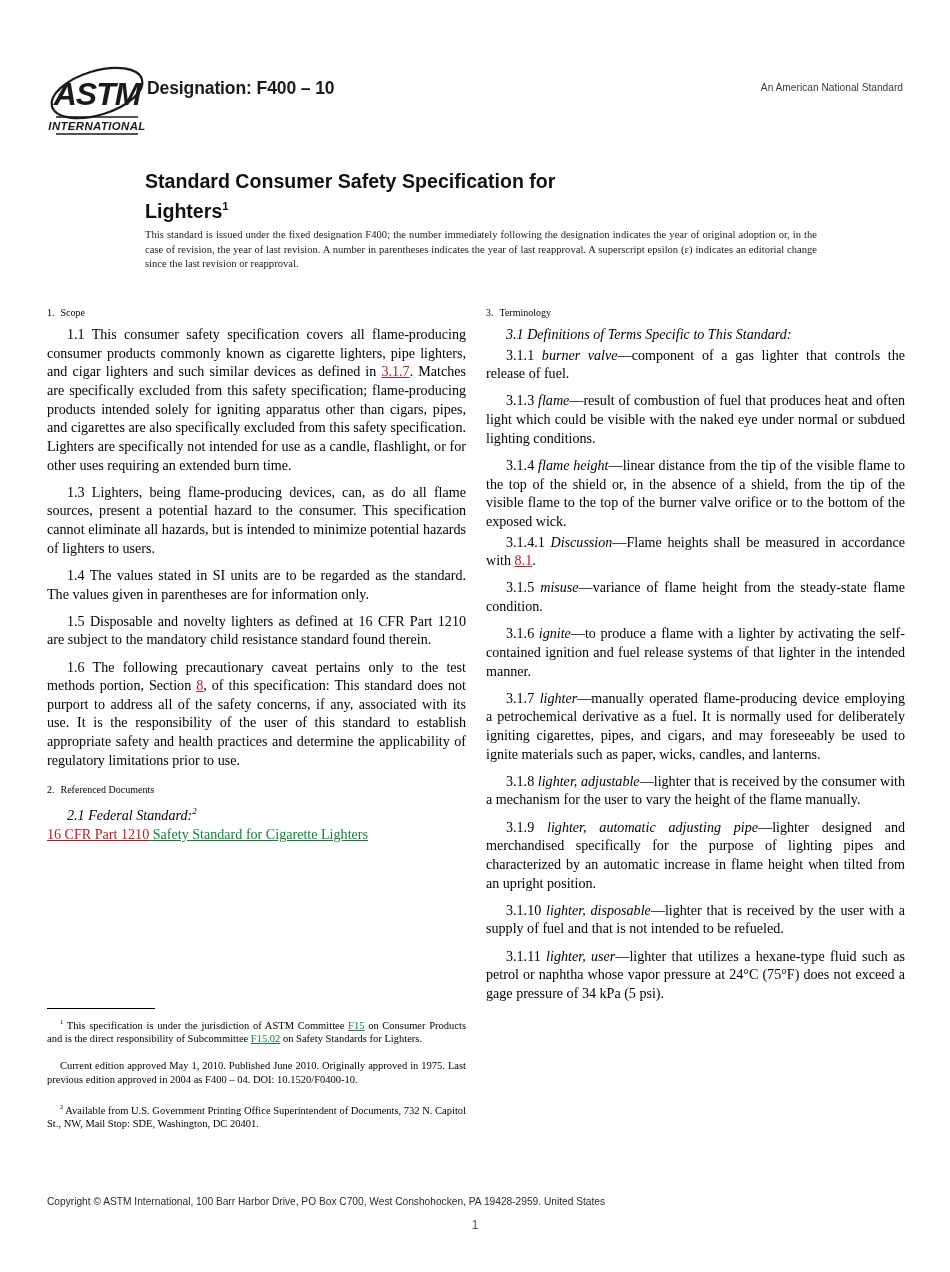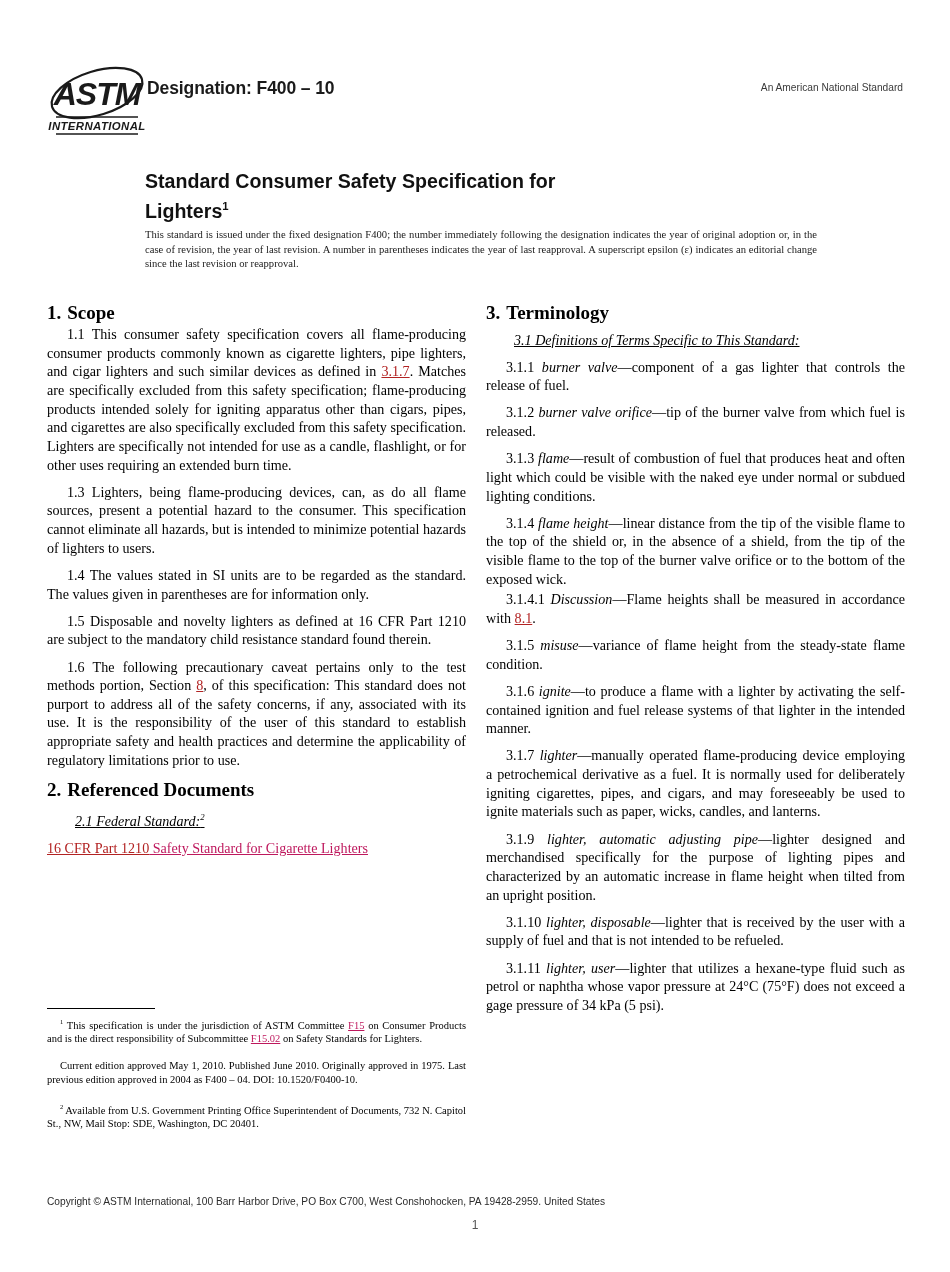--- a/index.html
+++ b/index.html
@@ -92,52 +92,51 @@
     top: 303px;
     width: 419px;
     font-size: 14.1px;
     line-height: 18.65px;
   }
   .col-left  { left: 47px; }
   .col-right { left: 486px; }
 
   h2.sec {
     margin: 0 0 2px 0;
-    font-size: 19px;
-    font-weight: bold;
+    font-size: 10px;
+    font-weight: normal;
     line-height: 20px;
   }
   h2.sec .num { margin-right: 6px; }
 
   p.para {
     margin: 0;
     padding: 0;
     text-align: justify;
     text-indent: 20px;
     text-justify: inter-word;
     hyphens: auto;
   }
   p.para + p.para { margin-top: 8.5px; }
   p.tight { margin-top: 2px !important; }
 
   .it { }
   .lnk-red  { color: #b22222; }
-  .lnk-blue { color: #be185d; }
+  .lnk-blue { color: #15803d; }
   .term { font-style: italic; }
   sup.fn { font-size: 0.62em; vertical-align: super; }
 
   
   h2.sec.spaced { margin-top: 11px; }
 
   .subhead {
-    margin: 8px;
+    margin: 0;
     padding: 0;
     text-indent: 20px;
     font-style: italic;
-    text-decoration: underline;
   }
 
   .ref-line {
     margin: 0;
     padding: 0;
     text-indent: 0;
   }
 
   
   .footnotes {
@@ -247,24 +246,20 @@
       <span class="num">3.</span><span>Terminology</span>
     </h2>
 
     <p class="subhead">3.1  Definitions of Terms Specific to This Standard:</p>
 
     <p class="para tight">
       <span>3.1.1</span>
       <span class="term">burner valve</span><span>—component of a gas lighter that controls the release of fuel.</span>
     </p>
 
-    <p class="para">
-      <span>3.1.2</span>
-      <span class="term">burner valve orifice</span><span>—tip of the burner valve from which fuel is released.</span>
-    </p>
 
     <p class="para">
       <span>3.1.3</span>
       <span class="term">flame</span><span>—result of combustion of fuel that produces heat and often light which could be visible with the naked eye under normal or subdued lighting conditions.</span>
     </p>
 
     <p class="para">
       <span>3.1.4</span>
       <span class="term">flame height</span><span>—linear distance from the tip of the visible flame to the top of the shield or, in the absence of a shield, from the tip of the visible flame to the top of the burner valve orifice or to the bottom of the exposed wick.</span>
     </p>
@@ -282,20 +277,24 @@
     <p class="para">
       <span>3.1.6</span>
       <span class="term">ignite</span><span>—to produce a flame with a lighter by activating the self-contained ignition and fuel release systems of that lighter in the intended manner.</span>
     </p>
 
     <p class="para">
       <span>3.1.7</span>
       <span class="term">lighter</span><span>—manually operated flame-producing device employing a petrochemical derivative as a fuel. It is normally used for deliberately igniting cigarettes, pipes, and cigars, and may foreseeably be used to ignite materials such as paper, wicks, candles, and lanterns.</span>
     </p>
 
+    <p class="para">
+      <span>3.1.8</span>
+      <span class="term">lighter, adjustable</span><span>—lighter that is received by the consumer with a mechanism for the user to vary the height of the flame manually.</span>
+    </p>
 
     <p class="para">
       <span>3.1.9</span>
       <span class="term">lighter, automatic adjusting pipe</span><span>—lighter designed and merchandised specifically for the purpose of lighting pipes and characterized by an automatic increase in flame height when tilted from an upright position.</span>
     </p>
 
     <p class="para">
       <span>3.1.10</span>
       <span class="term">lighter, disposable</span><span>—lighter that is received by the user with a supply of fuel and that is not intended to be refueled.</span>
     </p>

